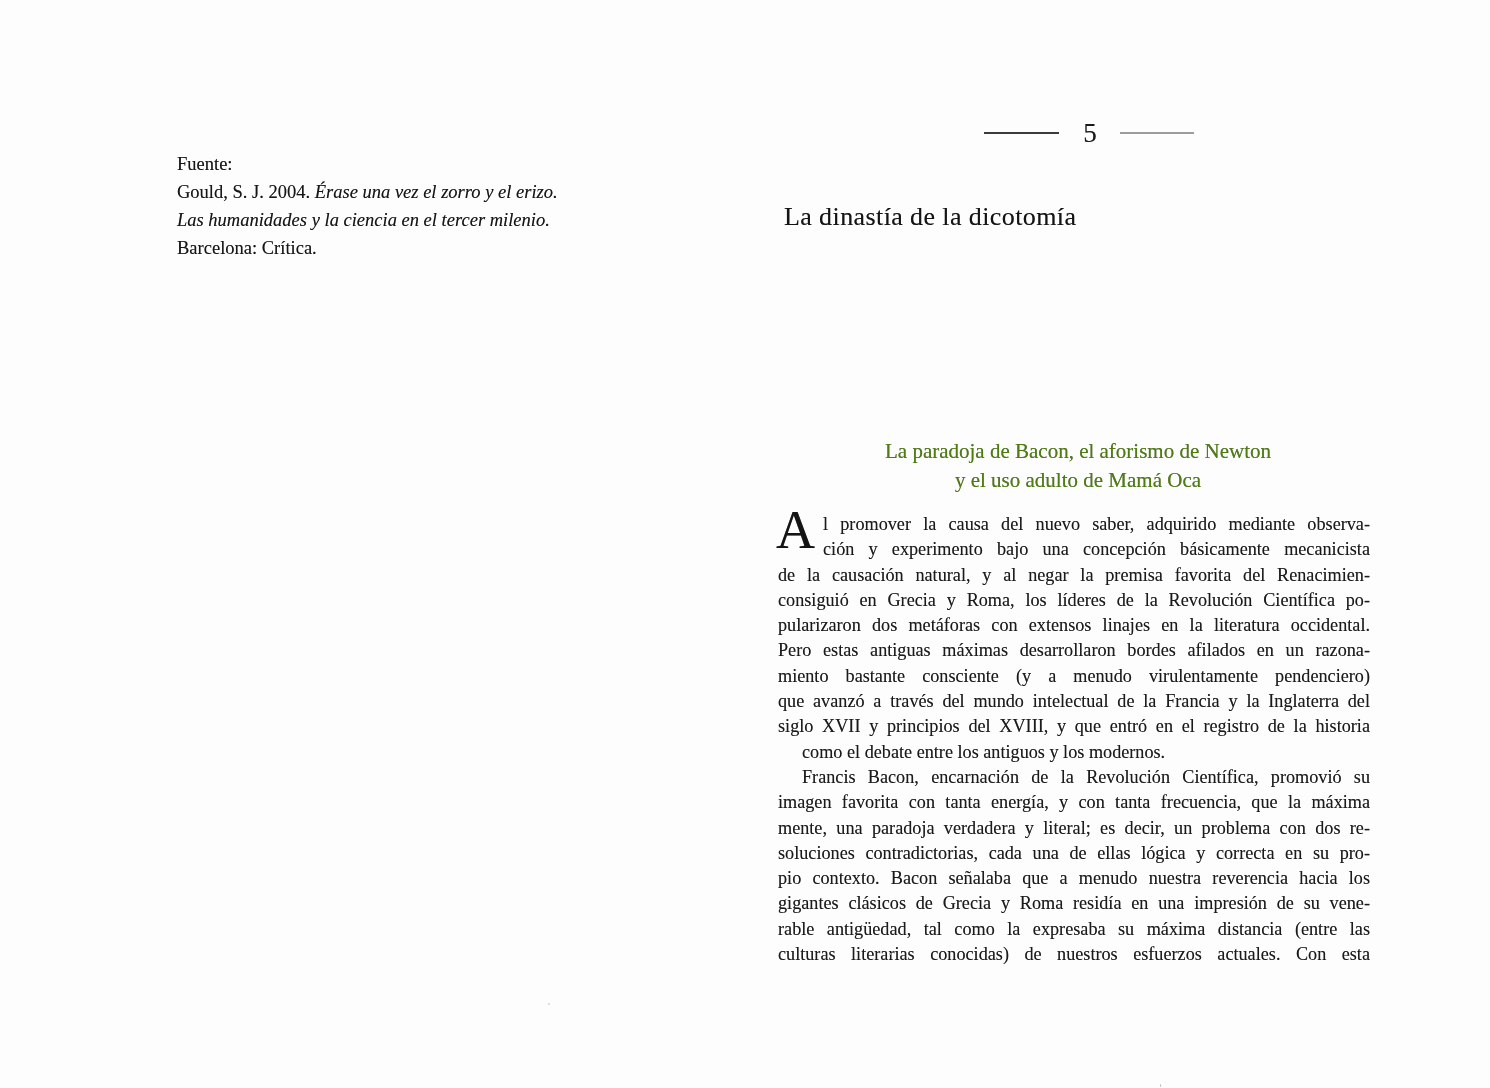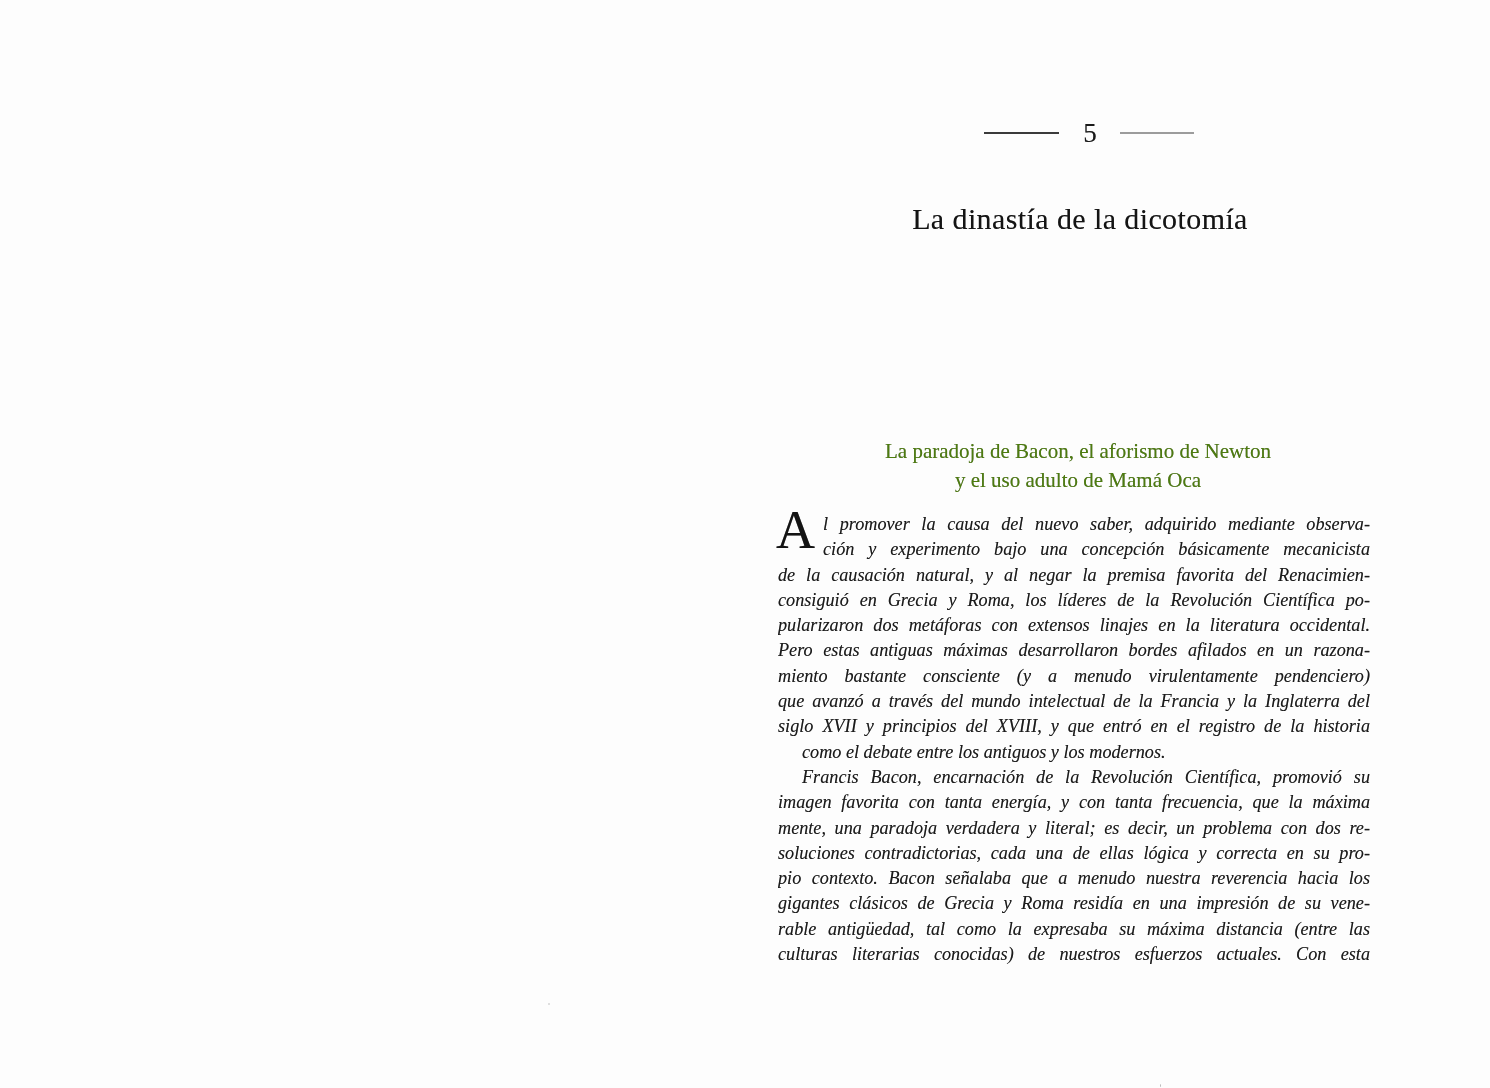--- a/index.html
+++ b/index.html
@@ -64,22 +64,22 @@
   .chapter-number {
     font-size: 27px;
     color: #1a1a1a;
   }
 
   .chapter-title {
     position: absolute;
     top: 202px;
     left: 6px;
     width: 100%;
-    text-align: center;
-    font-size: 30px;
+    text-align: left;
+    font-size: 26px;
     letter-spacing: 0.4px;
     color: #141414;
     white-space: nowrap;
   }
 
   .section-heading {
     position: absolute;
     top: 437px;
     left: 4px;
     width: 100%;
@@ -104,21 +104,20 @@
     top: -9px;
     font-size: 54px;
     line-height: 1;
     color: #141414;
   }
   .ln {
     text-align: justify;
     text-align-last: justify;
     white-space: nowrap;
     overflow: hidden;
-    font-style: italic;
   }
   .ln.dc-indent { padding-left: 45px; }
   .ln.endpara  { text-align-last: left; margin-left: 24px; }
   .ln.newpara  { padding-left: 24px; }
 
   
   .speck {
     position: absolute;
     background: #b9b9b9;
     border-radius: 50%;
@@ -127,20 +126,26 @@
   }
   .speck.s1 { left: 889px;  top: 953px; }
   .speck.s2 { left: 1160px; top: 1084px; width: 1px; height: 3px; }
   .speck.s3 { left: 548px;  top: 1003px; opacity: .6; }
 </style>
 </head>
 <body>
 
 <div class="scan-page">
 
+  <div class="citation">
+    <div>Fuente:</div>
+    <div><span>Gould, S. J. 2004. </span><span class="ital">Érase una vez el zorro y el erizo.</span></div>
+    <div class="ital">Las humanidades y la ciencia en el tercer milenio.</div>
+    <div>Barcelona: Crítica.</div>
+  </div>
 
   <div class="right-col">
 
     <div class="chapter-ornament">
       <span class="orn-rule-left"></span>
       <span class="chapter-number">5</span>
       <span class="orn-rule-right"></span>
     </div>
 
     <div class="chapter-title">La dinastía de la dicotomía</div>

